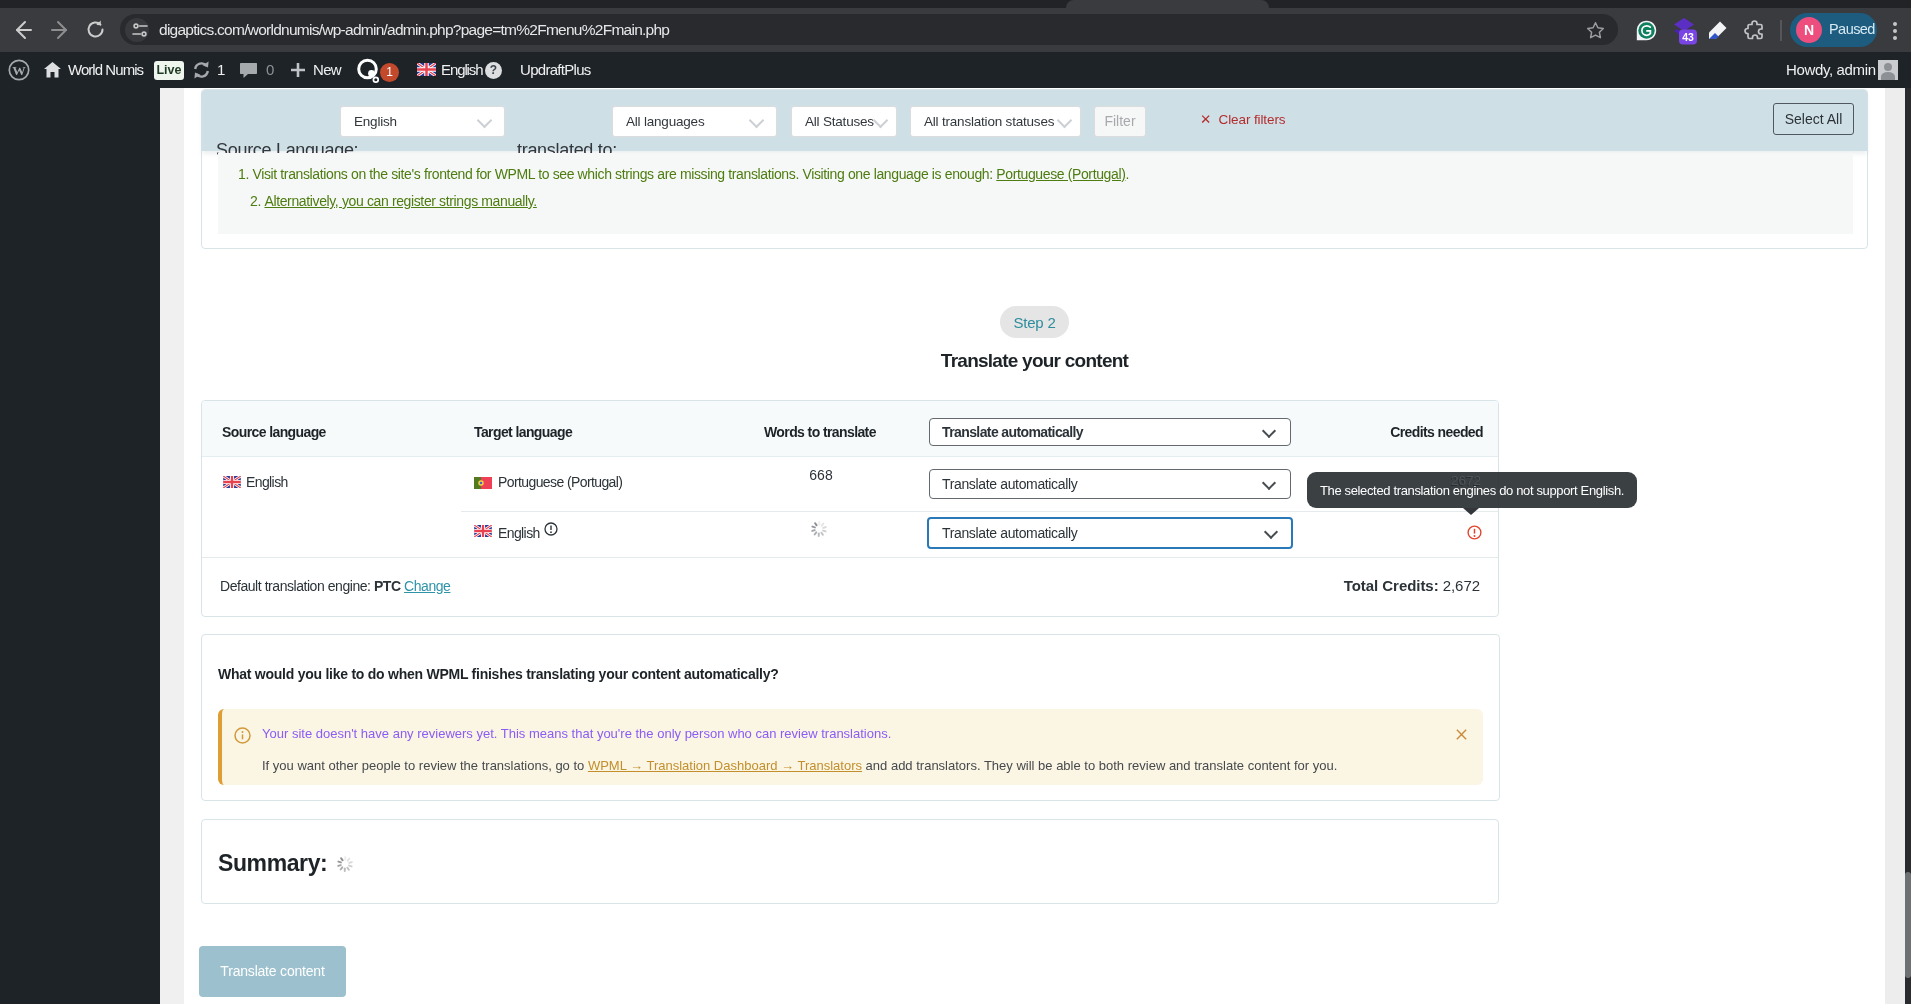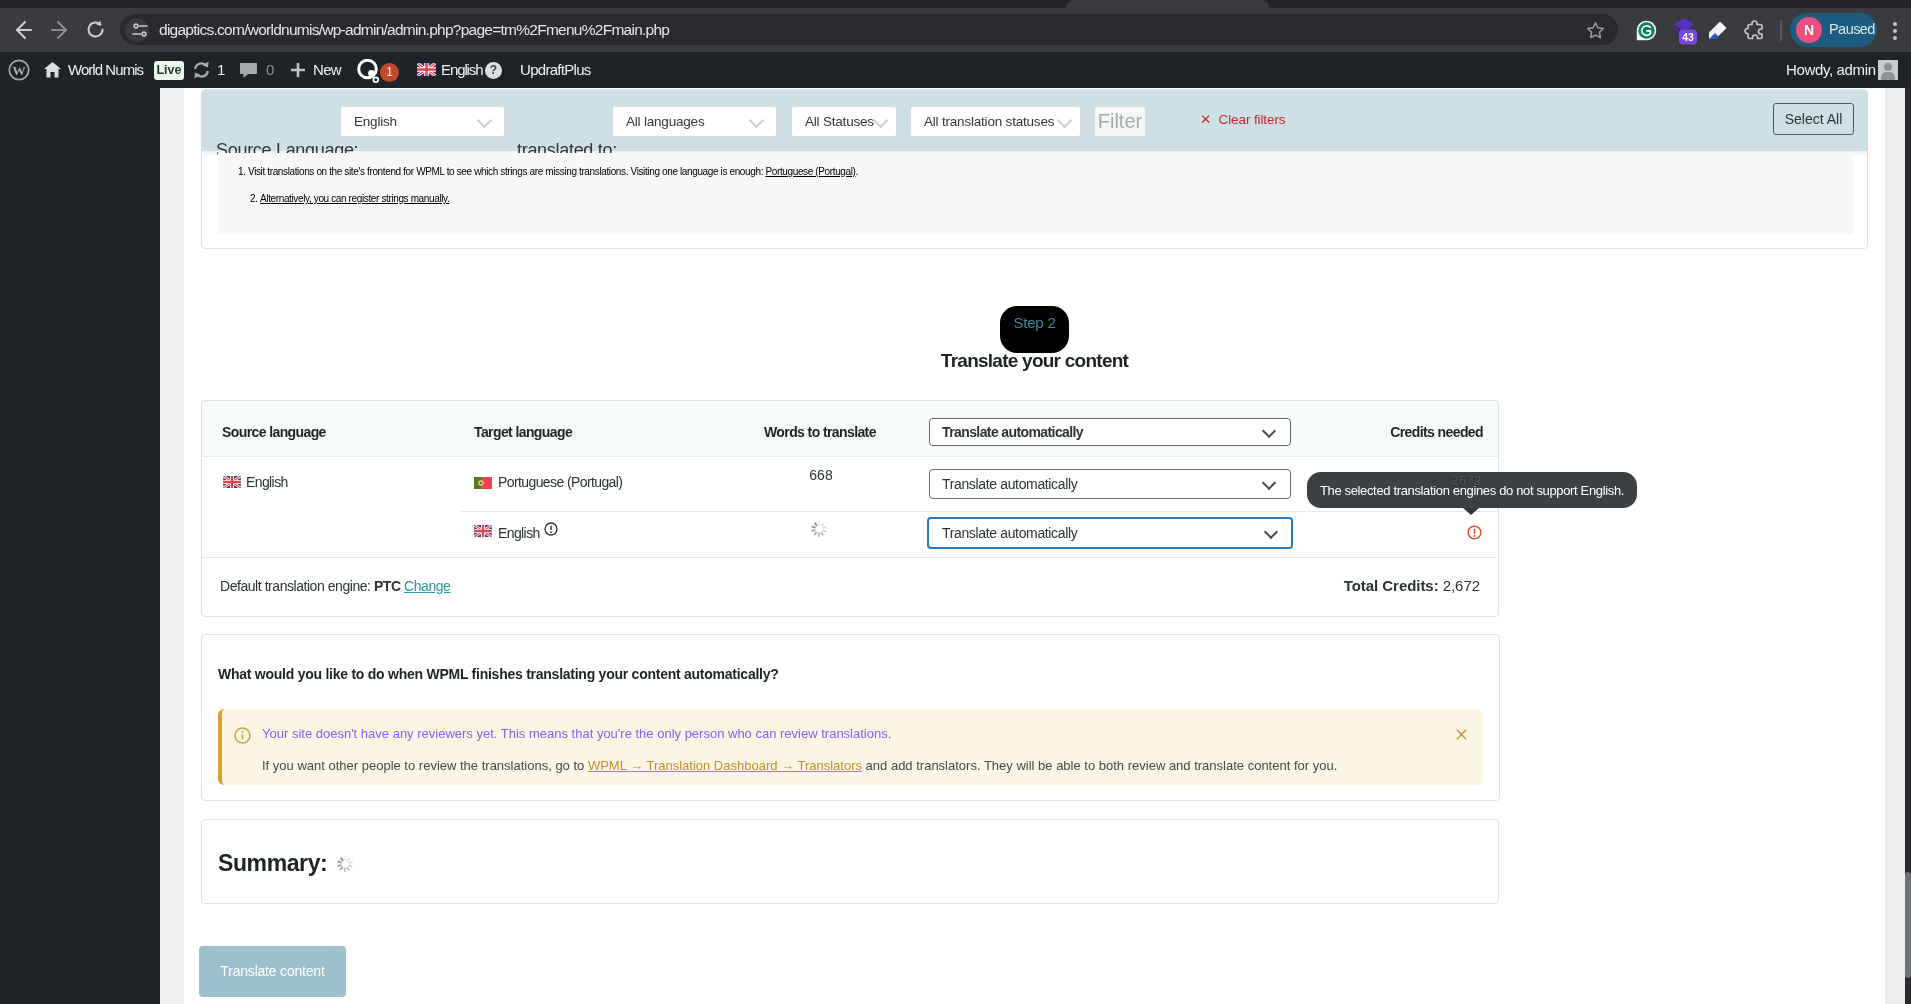--- a/index.html
+++ b/index.html
@@ -27,42 +27,42 @@
   #darkedge { left:1905px; top:88px; width:6px; height:916px; background:#2a2b2e; }
   #darkthumb { left:1905px; top:872px; width:6px; height:106px; background:#6e7174; border-radius:3px; }
 
   
   #c1 { left:201px; top:89px; width:1667px; height:160px; background:#fff; border:1px solid #d9e4e9; border-radius:4px; }
   #filterbar { left:0; top:0; width:1665px; height:61px; background:#cfdfe6; border-radius:3px 3px 0 0; box-shadow:0 3px 4px rgba(100,120,130,0.12); }
   .flabel { position:absolute; top:22px; font-size:18px; letter-spacing:-0.3px; color:#32373c;margin-top:28px; }
   .fselect { position:absolute; top:16px; height:31px; background:#fff; border:1px solid #dcdcde; border-radius:3px; font-size:13.5px; letter-spacing:-0.2px; color:#32373c; line-height:29px; padding-left:13px; }
   .chev { position:absolute; width:10px; height:10px; border-right:2px solid #474c51; border-bottom:2px solid #474c51; transform:rotate(45deg); }
   .fselect .chev { width:11px; height:11px; border-right:2.2px solid #ccd0d4; border-bottom:2.2px solid #ccd0d4; }
-  #filterbtn { position:absolute; left:892px; top:16px; width:52px; height:31px; background:#f6f7f7; border:1px solid #dcdcde; border-radius:3px; color:#a7aaad; font-size:20px; text-align:center; line-height:29px; }
+  #filterbtn { position:absolute; left:892px; top:16px; width:52px; height:31px; background:#f6f7f7; border:1px solid #dcdcde; border-radius:3px; color:#a7aaad; font-size:14px; text-align:center; line-height:29px; }
   #clearf { position:absolute; left:962px; top:21px; color:#b32d2e; font-size:14px;margin-left:36px; }
   #selectall { position:absolute; left:1571px; top:13px; width:81px; height:32px; border:1px solid #50575e; border-radius:3px; color:#2c3338; font-size:14px; text-align:center; line-height:30px; }
   #graybox { left:16px; top:63px; width:1635px; height:81px; background:#f6f7f7; }
-  .listitem { position:absolute; font-size:10px; color:#000000; letter-spacing:-0.37px; }
-
-  
-  #steppill { left:1000px; top:306px; width:69px; height:47px; background:#000000; border-radius:17px; color:#2e8d9c; font-size:15px; letter-spacing:-0.2px; text-align:center; line-height:33px; }
+  .listitem { position:absolute; font-size:14px; color:#4d7c0f; letter-spacing:-0.37px; }
+
+  
+  #steppill { left:1000px; top:306px; width:69px; height:32px; background:#e5e5e5; border-radius:17px; color:#2e8d9c; font-size:15px; letter-spacing:-0.2px; text-align:center; line-height:33px; }
   #h1 { left:0px; top:350px; width:2069px; text-align:center; font-size:19px; font-weight:bold; color:#1d2327; letter-spacing:-0.75px; }
 
   
   #tbl { left:201px; top:400px; width:1298px; height:217px; background:#fff; border:1px solid #d9e4e9; border-radius:4px; }
   #thead { left:0; top:0; width:1296px; height:56px; background:#f6fafb; border-bottom:1px solid #e4edf0; border-radius:3px 3px 0 0; }
   .th { position:absolute; font-size:14px; font-weight:bold; color:#1d2327; letter-spacing:-0.6px; }
   .td { position:absolute; font-size:14px; color:#2c3338; letter-spacing:-0.6px; }
   .sel { position:absolute; background:#fff; border:1px solid #646970; border-radius:4px; font-size:14px; color:#2c3338; letter-spacing:-0.35px;}
   #rowsep { left:259px; top:110px; width:1037px; height:1px; background:#e5eaec; }
   #footsep { left:0px; top:156px; width:1296px; height:1px; background:#e5eaec; }
   .flag { position:absolute; width:18px; height:12px; }
 
   
-  #tip { left:1307px; top:472px; width:330px; height:36px; background:rgba(38,43,47,0.9); border-radius:14px; color:#fff; font-size:13px; text-align:center; line-height:37px; letter-spacing:-0.35px; z-index:5;}
+  #tip { left:1307px; top:472px; width:330px; height:36px; background:rgba(38,43,47,0.9); border-radius:9px; color:#fff; font-size:13px; text-align:center; line-height:37px; letter-spacing:-0.35px; z-index:5;}
   #tiparrow { left:1463px; top:508px; width:0; height:0; border-left:8px solid transparent; border-right:8px solid transparent; border-top:7px solid rgba(44,49,53,0.97); z-index:5; }
 
   
   #c3 { left:201px; top:634px; width:1299px; height:167px; background:#fff; border:1px solid #d9e4e9; border-radius:4px; }
   #notice { left:16px; top:74px; width:1265px; height:76px; background:#fbf5e4; border-left:4px solid #dd9f33; border-radius:6px; }
 
   
   #c4 { left:201px; top:819px; width:1298px; height:85px; background:#fff; border:1px solid #d9e4e9; border-radius:4px; }
   #sumh { left:16px; top:30px; font-size:23px; font-weight:bold; color:#1d2327; letter-spacing:-0.4px; }
 

